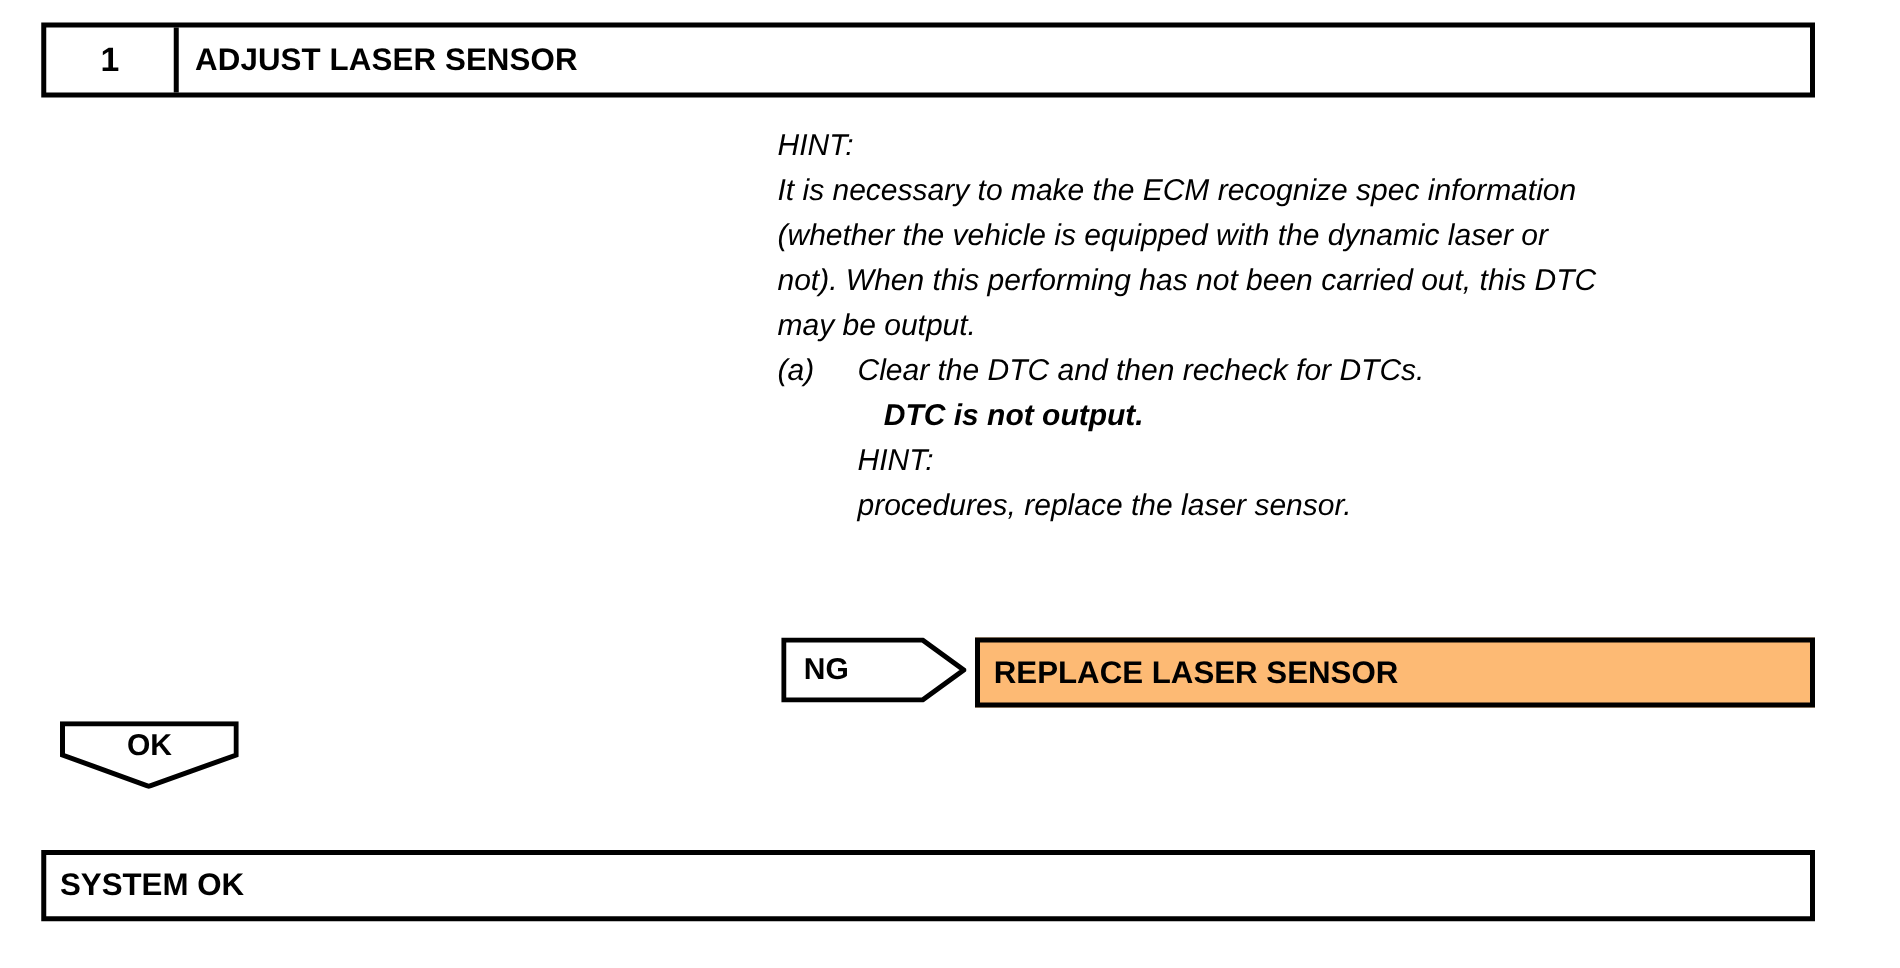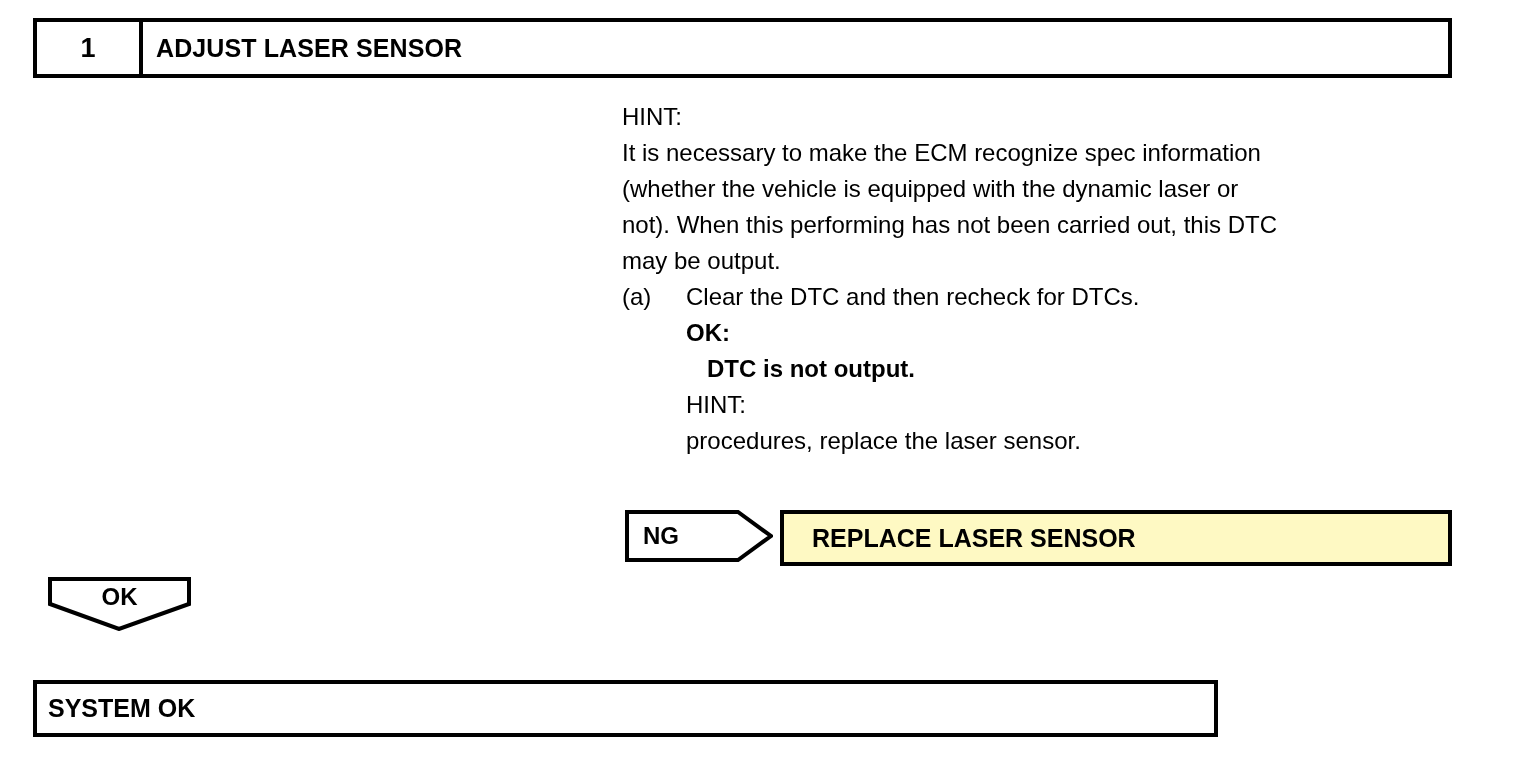--- a/index.html
+++ b/index.html
@@ -59,20 +59,21 @@
     letter-spacing: 0.1px;
     line-height: 1;
   }
 
   
   .body-col {
     position: absolute;
     left: 622px;
     top: 99px;
     width: 840px;
+    font-style: italic;
   }
   .tline {
     font-size: 24px;
     line-height: 36px;
     white-space: pre;
   }
   .tline.bold {
     font-weight: bold;
   }
   .indent-1 { padding-left: 64px; }
@@ -121,24 +122,24 @@
     pointer-events: none;
   }
   .replace-box {
     position: absolute;
     left: 155px;
     top: 0px;
     width: 672px;
     height: 56px;
     border: 4px solid #000;
     box-sizing: border-box;
-    background: #fef9c3;
-    display: flex;
-    align-items: center;
-    padding-left: 28px;
+    background: #fdba74;
+    display: flex;
+    align-items: center;
+    padding-left: 11px;
   }
   .replace-text {
     font-size: 25px;
     font-weight: bold;
     line-height: 1;
   }
 
   
   .ok-arrow-wrap {
     position: absolute;
@@ -161,21 +162,21 @@
     font-weight: bold;
     line-height: 1;
     pointer-events: none;
   }
 
   
   .system-box {
     position: absolute;
     left: 33px;
     top: 680px;
-    width: 1185px;
+    width: 1419px;
     height: 57px;
     border: 4px solid #000;
     box-sizing: border-box;
     background: #fff;
     display: flex;
     align-items: center;
     padding-left: 11px;
   }
   .system-text {
     font-size: 25px;
@@ -203,21 +204,20 @@
     <div class="tline">It is necessary to make the ECM recognize spec information</div>
     <div class="tline">(whether the vehicle is equipped with the dynamic laser or</div>
     <div class="tline">not). When this performing has not been carried out, this DTC</div>
     <div class="tline">may be output.</div>
 
     <div class="lettered">
       <span class="marker">(a)</span>
       <span class="ltext">Clear the DTC and then recheck for DTCs.</span>
     </div>
 
-    <div class="tline bold indent-1">OK:</div>
     <div class="tline bold indent-2">DTC is not output.</div>
 
     <div class="tline indent-1">HINT:</div>
     <div class="tline indent-1">procedures, replace the laser sensor.</div>
   </div>
 
   <div class="ng-row">
     <div class="ng-arrow">
       <svg width="148" height="52" viewBox="0 0 148 52" xmlns="http://www.w3.org/2000/svg">
         <polygon points="2,2 113,2 146,26 113,50 2,50" fill="#ffffff" stroke="#000000" stroke-width="4" stroke-linejoin="miter"></polygon>

